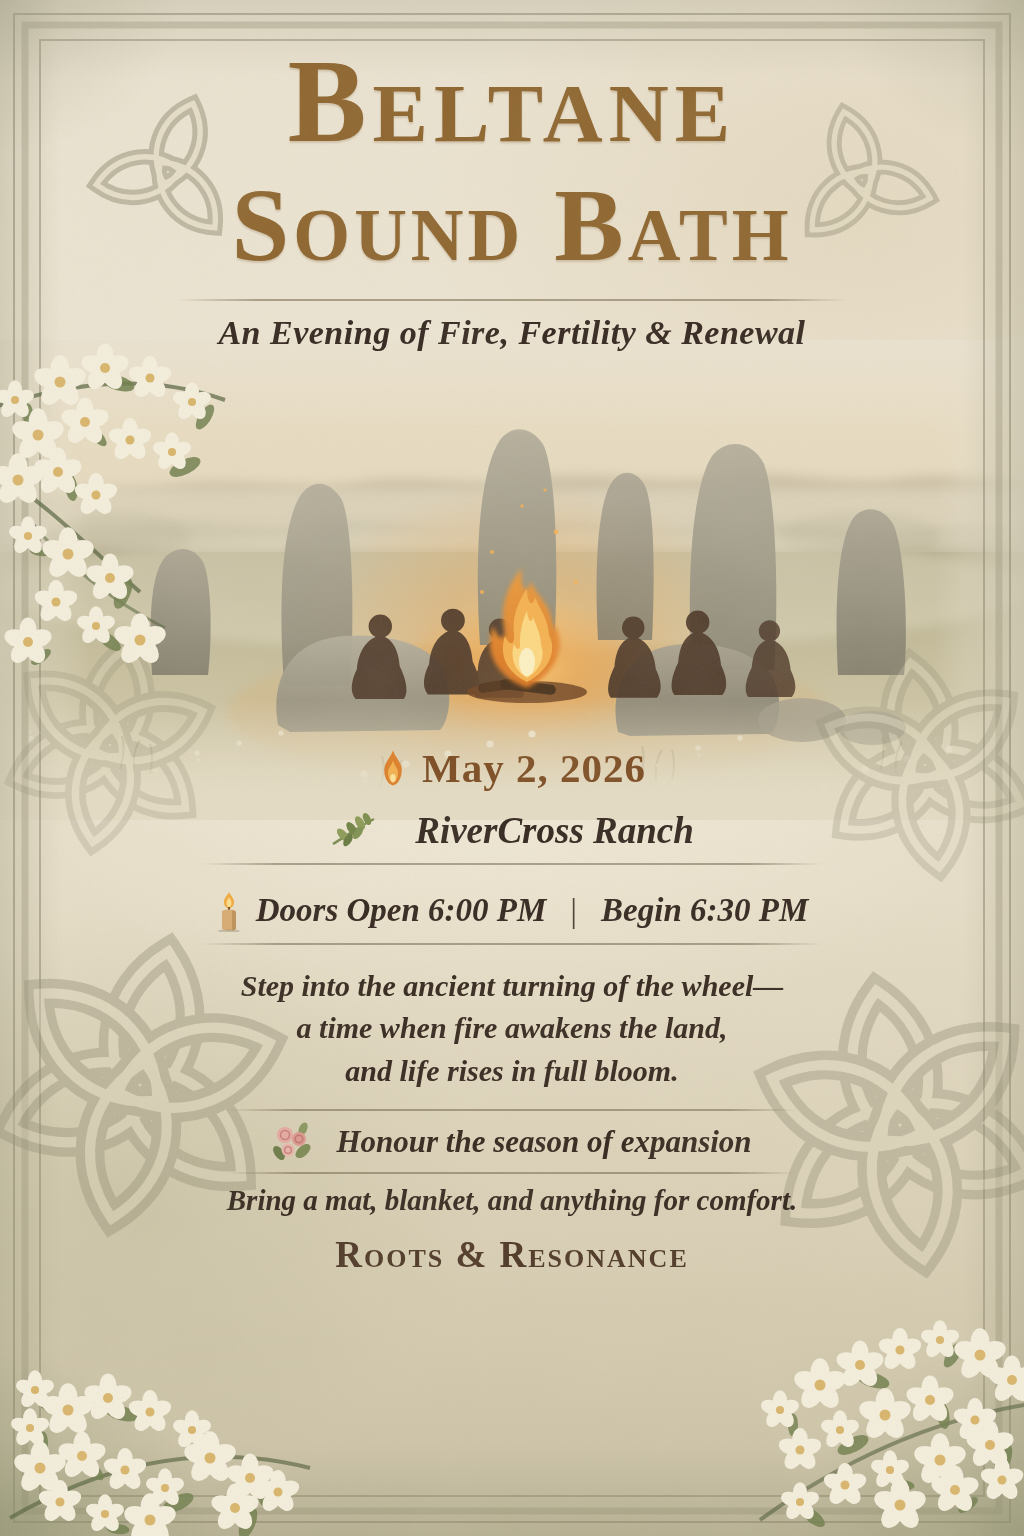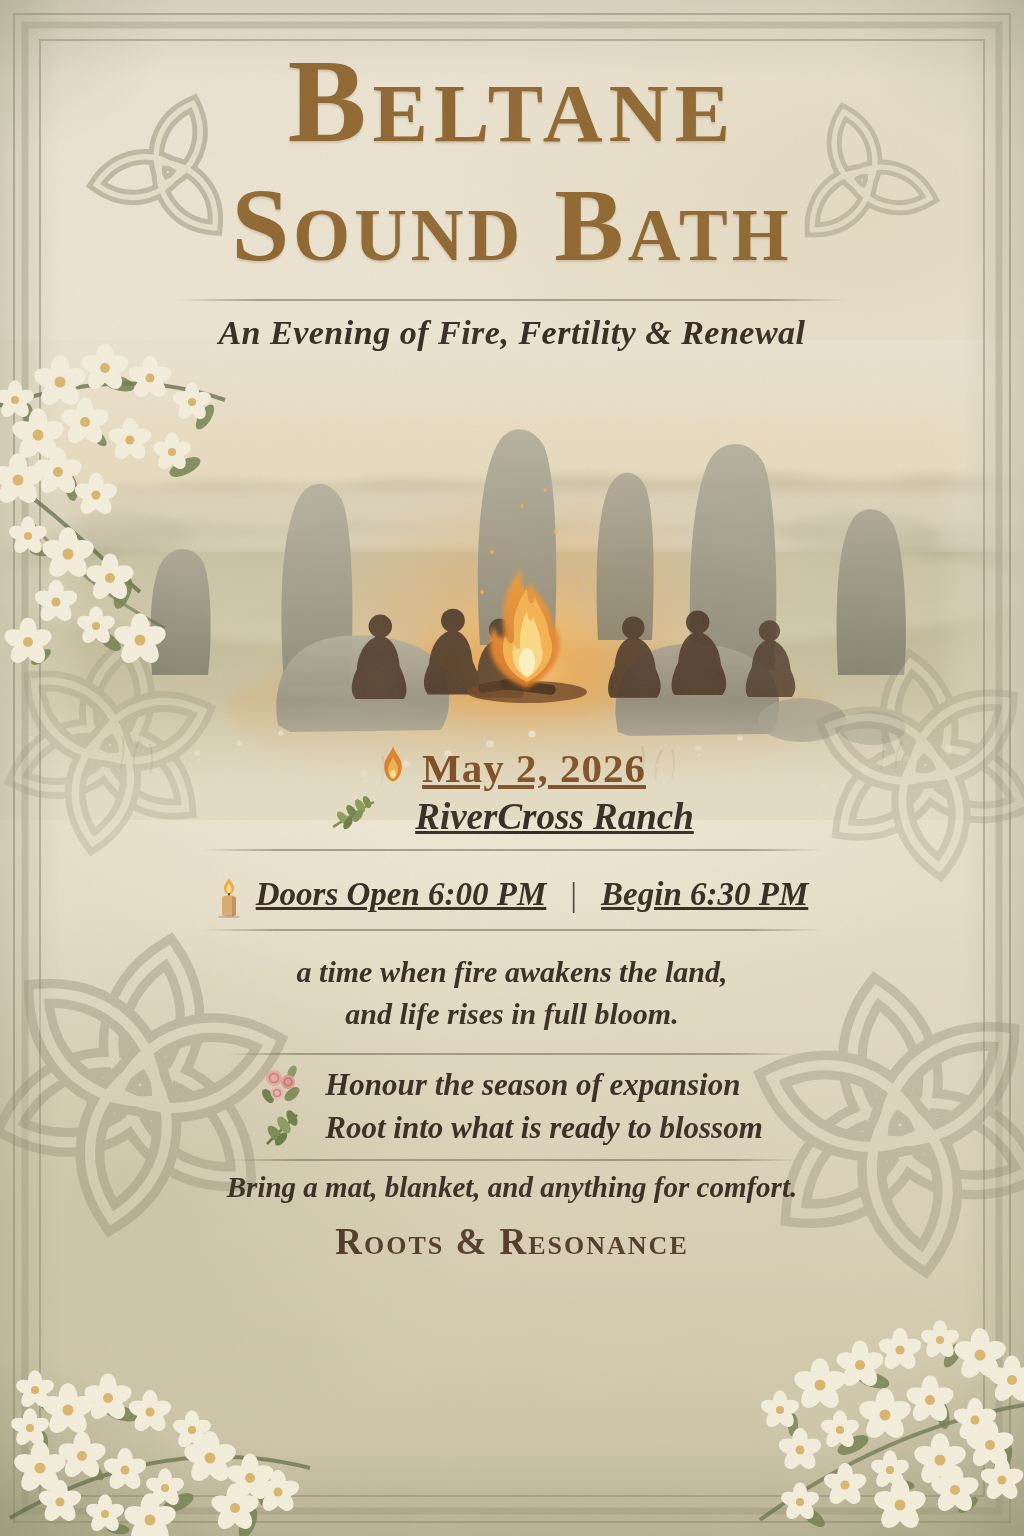--- a/index.html
+++ b/index.html
@@ -39,23 +39,23 @@
   .content{position:absolute;inset:0;z-index:5;display:flex;flex-direction:column;align-items:center;text-align:center;}
   .title-block{margin-top:48px;line-height:1;}
   .title-line{display:block;font-variant:small-caps;font-weight:bold;color:#8b6129;
     text-shadow:0 2px 2px rgba(110,75,30,.22);}
   .t1{font-size:118px;letter-spacing:6px;line-height:.92;}
   .t2{font-size:104px;letter-spacing:4px;line-height:1.0;margin-top:16px;}
   .rule{height:2px;background:linear-gradient(90deg,rgba(110,95,70,0),rgba(110,95,70,.55) 12%,rgba(110,95,70,.55) 88%,rgba(110,95,70,0));}
   .rule-title{width:672px;margin-top:22px;}
   .subtitle{margin-top:13px;font-style:italic;font-weight:bold;font-size:34px;color:#2e211a;letter-spacing:.5px;}
   .scene-spacer{height:392px;}
-  .detail-row{display:flex;justify-content:center;gap:14px;text-decoration:underline;}
+  .detail-row{display:flex;align-items:center;justify-content:center;gap:14px;}
   .date-row{font-weight:bold;font-size:41px;color:#7b4a20;letter-spacing:1px;}
-  .venue-row{margin-top:3px;font-style:italic;font-weight:bold;font-size:37px;color:#2e211a;gap:39px;}
+  .venue-row{margin-top:17px;font-style:italic;font-weight:bold;font-size:37px;color:#2e211a;gap:39px;}
   .rule-times{width:620px;margin-top:11px;}
   .times-row{margin-top:25px;font-style:italic;font-weight:bold;font-size:33px;color:#2e211a;}
   .time-sep{font-style:normal;font-weight:normal;opacity:.85;padding:0 10px;font-size:34px;}
   .para{margin-top:20px;font-style:italic;font-weight:bold;font-size:30px;line-height:1.42;color:#30231a;}
   .para.second{margin-top:20px;}
   .rule-bullets{width:570px;margin-top:17px;}
   .bullet-list{margin-top:9px;display:inline-block;text-align:left;}
   .bullet-item{display:flex;align-items:center;gap:16px;height:43px;}
   .bullet-item .label{font-style:italic;font-weight:bold;font-size:31px;color:#30231a;margin-left:8px;}
   .rule-note{width:570px;margin-top:9px;}
@@ -815,50 +815,41 @@
         <path d="M16,20 L20,22 L20,38 C20,39.5 18,40.5 16,40.6 Z" fill="#c08f55"></path>
         <ellipse cx="13" cy="41" rx="11" ry="1.6" fill="#8a8064" opacity=".4"></ellipse>
       </svg>
       <span>Doors Open 6:00 PM</span>
       <span class="time-sep">|</span>
       <span>Begin 6:30 PM</span>
     </div>
     <div class="rule rule-times"></div>
 
     <div class="para">
+      <div>Step into the ancient turning of the wheel—</div>
       <div>a time when fire awakens the land,</div>
       <div>and life rises in full bloom.</div>
     </div>
 
     <div class="rule rule-bullets"></div>
     <div class="bullet-list">
       <div class="bullet-item">
         <svg class="ic" width="40" height="40" viewBox="0 0 40 40">
           <ellipse cx="31" cy="29" rx="5" ry="9" fill="#7c8a52" transform="rotate(48 31 29)"></ellipse>
           <ellipse cx="7" cy="31" rx="4.5" ry="8" fill="#6a7a46" transform="rotate(-35 7 31)"></ellipse>
           <ellipse cx="31" cy="7" rx="4" ry="7" fill="#87955c" transform="rotate(25 31 7)"></ellipse>
           <circle cx="13" cy="13" r="8" fill="#e6a8a2"></circle>
             <circle cx="13" cy="13" r="4.5" fill="none" stroke="#c47e76" stroke-width="1.6"></circle>
           <circle cx="27" cy="17" r="7" fill="#dd9690"></circle>
             <circle cx="27" cy="17" r="3.8" fill="none" stroke="#bc726a" stroke-width="1.5"></circle>
           <circle cx="16" cy="28" r="6.5" fill="#eab3ac"></circle>
             <circle cx="16" cy="28" r="3.4" fill="none" stroke="#c47e76" stroke-width="1.4"></circle>
         </svg>
         <span class="label">Honour the season of expansion</span>
       </div>
-      <div class="bullet-item">
-        <svg class="ic" width="40" height="40" viewBox="0 0 40 40">
-          <path d="M6,36 C16,26 26,16 36,7" stroke="#5e7038" stroke-width="2.5" fill="none"></path>
-          <ellipse cx="14" cy="26" rx="5" ry="10" fill="#75874a" transform="rotate(-40 14 26)"></ellipse>
-          <ellipse cx="23" cy="17" rx="5" ry="9.5" fill="#87995a" transform="rotate(-34 23 17)"></ellipse>
-          <ellipse cx="31" cy="10" rx="4.5" ry="8.5" fill="#6a7c42" transform="rotate(-28 31 10)"></ellipse>
-          <ellipse cx="20" cy="31" rx="4.2" ry="8" fill="#5f7a3a" transform="rotate(42 20 31)"></ellipse>
-        </svg>
-        <span class="label">Root into what is ready to blossom</span>
-      </div>
     </div>
 
     <div class="rule rule-note"></div>
     <div class="note">Bring a mat, blanket, and anything for comfort.</div>
     <div class="brand">Roots &amp; Resonance</div>
   </div>
 
   <svg class="texture" width="1024" height="1536">
     <filter id="grain">
       <feTurbulence type="fractalNoise" baseFrequency="0.8" numOctaves="2" seed="7"></feTurbulence>

